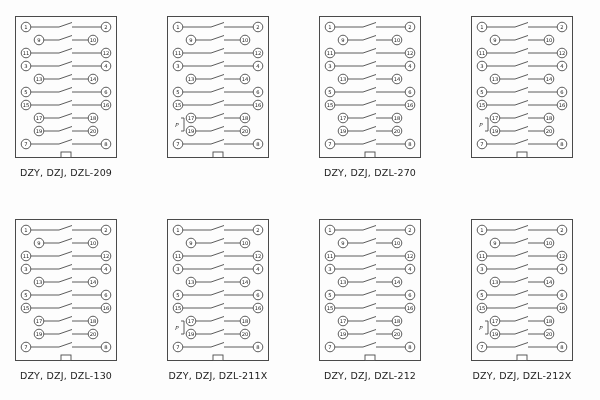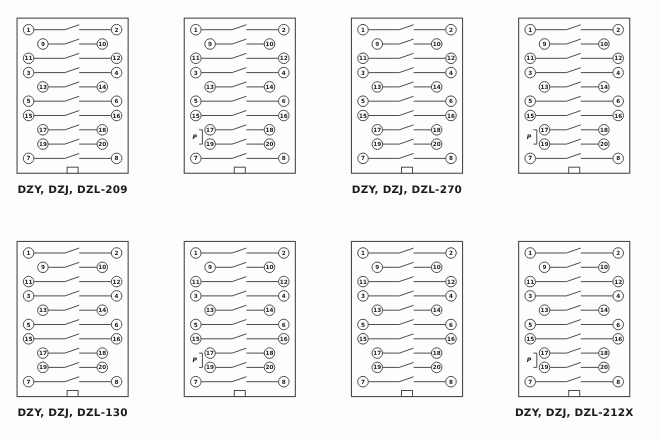--- a/index.html
+++ b/index.html
@@ -21,21 +21,20 @@
     column-gap: 44px;
     row-gap: 20px;
   }
   figure.panel {
     margin: 0;
     padding: 0;
     width: 108px;
     display: flex;
     flex-direction: column;
     align-items: center;
-    font-weight: bold;
   }
   .panel-svg {
     display: block;
     width: 108px;
     height: 148px;
   }
   figcaption.caption {
     margin-top: 5px;
     font-size: 9.5px;
     line-height: 12px;
@@ -516,97 +515,99 @@
         <circle cx="14" cy="130" r="4.8" fill="#ffffff" stroke="#4a4a4a" stroke-width="0.9"></circle>
         <text x="14" y="131.9" text-anchor="middle" font-size="5.2" fill="#1c1c1c" font-family="&quot;DejaVu Sans&quot;, sans-serif">7</text>
         <circle cx="94" cy="130" r="4.8" fill="#ffffff" stroke="#4a4a4a" stroke-width="0.9"></circle>
         <text x="94" y="131.9" text-anchor="middle" font-size="5.2" fill="#1c1c1c" font-family="&quot;DejaVu Sans&quot;, sans-serif">8</text>
         <g>
           <text x="13" y="112.5" text-anchor="middle" font-size="5.6" font-style="italic" fill="#1c1c1c" font-family="&quot;DejaVu Sans&quot;, sans-serif">P</text>
           <polyline points="17,104 20,104 20,117 17,117" fill="none" stroke="#4a4a4a" stroke-width="0.9"></polyline>
         </g>
         <rect x="49" y="138" width="10" height="5.5" fill="#ffffff" stroke="#4a4a4a" stroke-width="0.9"></rect>
       </svg>
-  </figure>
-
-  <figure class="panel">
-    <svg class="panel-svg" viewBox="0 0 108 148">
-        <rect x="3.5" y="2.5" width="101" height="141" fill="none" stroke="#4a4a4a" stroke-width="1"></rect>
-        <line x1="18.8" y1="13" x2="47" y2="13" stroke="#4a4a4a" stroke-width="0.9"></line>
-        <line x1="47" y1="13" x2="60" y2="8.5" stroke="#4a4a4a" stroke-width="0.9"></line>
-        <line x1="60" y1="13" x2="89.2" y2="13" stroke="#4a4a4a" stroke-width="0.9"></line>
-        <circle cx="14" cy="13" r="4.8" fill="#ffffff" stroke="#4a4a4a" stroke-width="0.9"></circle>
-        <text x="14" y="14.9" text-anchor="middle" font-size="5.2" fill="#1c1c1c" font-family="&quot;DejaVu Sans&quot;, sans-serif">1</text>
-        <circle cx="94" cy="13" r="4.8" fill="#ffffff" stroke="#4a4a4a" stroke-width="0.9"></circle>
-        <text x="94" y="14.9" text-anchor="middle" font-size="5.2" fill="#1c1c1c" font-family="&quot;DejaVu Sans&quot;, sans-serif">2</text>
-        <line x1="31.8" y1="26" x2="47" y2="26" stroke="#4a4a4a" stroke-width="0.9"></line>
-        <line x1="47" y1="26" x2="60" y2="21.5" stroke="#4a4a4a" stroke-width="0.9"></line>
-        <line x1="60" y1="26" x2="76.2" y2="26" stroke="#4a4a4a" stroke-width="0.9"></line>
-        <circle cx="27" cy="26" r="4.8" fill="#ffffff" stroke="#4a4a4a" stroke-width="0.9"></circle>
-        <text x="27" y="27.9" text-anchor="middle" font-size="5.2" fill="#1c1c1c" font-family="&quot;DejaVu Sans&quot;, sans-serif">9</text>
-        <circle cx="81" cy="26" r="4.8" fill="#ffffff" stroke="#4a4a4a" stroke-width="0.9"></circle>
-        <text x="81" y="27.9" text-anchor="middle" font-size="5.2" fill="#1c1c1c" font-family="&quot;DejaVu Sans&quot;, sans-serif">10</text>
-        <line x1="18.8" y1="39" x2="47" y2="39" stroke="#4a4a4a" stroke-width="0.9"></line>
-        <line x1="47" y1="39" x2="60" y2="34.5" stroke="#4a4a4a" stroke-width="0.9"></line>
-        <line x1="60" y1="39" x2="89.2" y2="39" stroke="#4a4a4a" stroke-width="0.9"></line>
-        <circle cx="14" cy="39" r="4.8" fill="#ffffff" stroke="#4a4a4a" stroke-width="0.9"></circle>
-        <text x="14" y="40.9" text-anchor="middle" font-size="5.2" fill="#1c1c1c" font-family="&quot;DejaVu Sans&quot;, sans-serif">11</text>
-        <circle cx="94" cy="39" r="4.8" fill="#ffffff" stroke="#4a4a4a" stroke-width="0.9"></circle>
-        <text x="94" y="40.9" text-anchor="middle" font-size="5.2" fill="#1c1c1c" font-family="&quot;DejaVu Sans&quot;, sans-serif">12</text>
-        <line x1="18.8" y1="52" x2="47" y2="52" stroke="#4a4a4a" stroke-width="0.9"></line>
-        <line x1="47" y1="52" x2="60" y2="47.5" stroke="#4a4a4a" stroke-width="0.9"></line>
-        <line x1="60" y1="52" x2="89.2" y2="52" stroke="#4a4a4a" stroke-width="0.9"></line>
-        <circle cx="14" cy="52" r="4.8" fill="#ffffff" stroke="#4a4a4a" stroke-width="0.9"></circle>
-        <text x="14" y="53.9" text-anchor="middle" font-size="5.2" fill="#1c1c1c" font-family="&quot;DejaVu Sans&quot;, sans-serif">3</text>
-        <circle cx="94" cy="52" r="4.8" fill="#ffffff" stroke="#4a4a4a" stroke-width="0.9"></circle>
-        <text x="94" y="53.9" text-anchor="middle" font-size="5.2" fill="#1c1c1c" font-family="&quot;DejaVu Sans&quot;, sans-serif">4</text>
-        <line x1="31.8" y1="65" x2="47" y2="65" stroke="#4a4a4a" stroke-width="0.9"></line>
-        <line x1="47" y1="65" x2="60" y2="60.5" stroke="#4a4a4a" stroke-width="0.9"></line>
-        <line x1="60" y1="65" x2="76.2" y2="65" stroke="#4a4a4a" stroke-width="0.9"></line>
-        <circle cx="27" cy="65" r="4.8" fill="#ffffff" stroke="#4a4a4a" stroke-width="0.9"></circle>
-        <text x="27" y="66.9" text-anchor="middle" font-size="5.2" fill="#1c1c1c" font-family="&quot;DejaVu Sans&quot;, sans-serif">13</text>
-        <circle cx="81" cy="65" r="4.8" fill="#ffffff" stroke="#4a4a4a" stroke-width="0.9"></circle>
-        <text x="81" y="66.9" text-anchor="middle" font-size="5.2" fill="#1c1c1c" font-family="&quot;DejaVu Sans&quot;, sans-serif">14</text>
-        <line x1="18.8" y1="78" x2="47" y2="78" stroke="#4a4a4a" stroke-width="0.9"></line>
-        <line x1="47" y1="78" x2="60" y2="73.5" stroke="#4a4a4a" stroke-width="0.9"></line>
-        <line x1="60" y1="78" x2="89.2" y2="78" stroke="#4a4a4a" stroke-width="0.9"></line>
-        <circle cx="14" cy="78" r="4.8" fill="#ffffff" stroke="#4a4a4a" stroke-width="0.9"></circle>
-        <text x="14" y="79.9" text-anchor="middle" font-size="5.2" fill="#1c1c1c" font-family="&quot;DejaVu Sans&quot;, sans-serif">5</text>
-        <circle cx="94" cy="78" r="4.8" fill="#ffffff" stroke="#4a4a4a" stroke-width="0.9"></circle>
-        <text x="94" y="79.9" text-anchor="middle" font-size="5.2" fill="#1c1c1c" font-family="&quot;DejaVu Sans&quot;, sans-serif">6</text>
-        <line x1="18.8" y1="91" x2="47" y2="91" stroke="#4a4a4a" stroke-width="0.9"></line>
-        <line x1="47" y1="91" x2="60" y2="86.5" stroke="#4a4a4a" stroke-width="0.9"></line>
-        <line x1="60" y1="91" x2="89.2" y2="91" stroke="#4a4a4a" stroke-width="0.9"></line>
-        <circle cx="14" cy="91" r="4.8" fill="#ffffff" stroke="#4a4a4a" stroke-width="0.9"></circle>
-        <text x="14" y="92.9" text-anchor="middle" font-size="5.2" fill="#1c1c1c" font-family="&quot;DejaVu Sans&quot;, sans-serif">15</text>
-        <circle cx="94" cy="91" r="4.8" fill="#ffffff" stroke="#4a4a4a" stroke-width="0.9"></circle>
-        <text x="94" y="92.9" text-anchor="middle" font-size="5.2" fill="#1c1c1c" font-family="&quot;DejaVu Sans&quot;, sans-serif">16</text>
-        <line x1="31.8" y1="104" x2="47" y2="104" stroke="#4a4a4a" stroke-width="0.9"></line>
-        <line x1="47" y1="104" x2="60" y2="99.5" stroke="#4a4a4a" stroke-width="0.9"></line>
-        <line x1="60" y1="104" x2="76.2" y2="104" stroke="#4a4a4a" stroke-width="0.9"></line>
-        <circle cx="27" cy="104" r="4.8" fill="#ffffff" stroke="#4a4a4a" stroke-width="0.9"></circle>
-        <text x="27" y="105.9" text-anchor="middle" font-size="5.2" fill="#1c1c1c" font-family="&quot;DejaVu Sans&quot;, sans-serif">17</text>
-        <circle cx="81" cy="104" r="4.8" fill="#ffffff" stroke="#4a4a4a" stroke-width="0.9"></circle>
-        <text x="81" y="105.9" text-anchor="middle" font-size="5.2" fill="#1c1c1c" font-family="&quot;DejaVu Sans&quot;, sans-serif">18</text>
-        <line x1="31.8" y1="117" x2="47" y2="117" stroke="#4a4a4a" stroke-width="0.9"></line>
-        <line x1="47" y1="117" x2="60" y2="112.5" stroke="#4a4a4a" stroke-width="0.9"></line>
-        <line x1="60" y1="117" x2="76.2" y2="117" stroke="#4a4a4a" stroke-width="0.9"></line>
-        <circle cx="27" cy="117" r="4.8" fill="#ffffff" stroke="#4a4a4a" stroke-width="0.9"></circle>
-        <text x="27" y="118.9" text-anchor="middle" font-size="5.2" fill="#1c1c1c" font-family="&quot;DejaVu Sans&quot;, sans-serif">19</text>
-        <circle cx="81" cy="117" r="4.8" fill="#ffffff" stroke="#4a4a4a" stroke-width="0.9"></circle>
-        <text x="81" y="118.9" text-anchor="middle" font-size="5.2" fill="#1c1c1c" font-family="&quot;DejaVu Sans&quot;, sans-serif">20</text>
-        <line x1="18.8" y1="130" x2="47" y2="130" stroke="#4a4a4a" stroke-width="0.9"></line>
-        <line x1="47" y1="130" x2="60" y2="125.5" stroke="#4a4a4a" stroke-width="0.9"></line>
-        <line x1="60" y1="130" x2="89.2" y2="130" stroke="#4a4a4a" stroke-width="0.9"></line>
-        <circle cx="14" cy="130" r="4.8" fill="#ffffff" stroke="#4a4a4a" stroke-width="0.9"></circle>
-        <text x="14" y="131.9" text-anchor="middle" font-size="5.2" fill="#1c1c1c" font-family="&quot;DejaVu Sans&quot;, sans-serif">7</text>
-        <circle cx="94" cy="130" r="4.8" fill="#ffffff" stroke="#4a4a4a" stroke-width="0.9"></circle>
-        <text x="94" y="131.9" text-anchor="middle" font-size="5.2" fill="#1c1c1c" font-family="&quot;DejaVu Sans&quot;, sans-serif">8</text>
-        <rect x="49" y="138" width="10" height="5.5" fill="#ffffff" stroke="#4a4a4a" stroke-width="0.9"></rect>
-      </svg>
+    <figcaption class="caption">DZY, DZJ, DZL-211X</figcaption>
+  </figure>
+
+  <figure class="panel">
+    <svg class="panel-svg" viewBox="0 0 108 148">
+        <rect x="3.5" y="2.5" width="101" height="141" fill="none" stroke="#4a4a4a" stroke-width="1"></rect>
+        <line x1="18.8" y1="13" x2="47" y2="13" stroke="#4a4a4a" stroke-width="0.9"></line>
+        <line x1="47" y1="13" x2="60" y2="8.5" stroke="#4a4a4a" stroke-width="0.9"></line>
+        <line x1="60" y1="13" x2="89.2" y2="13" stroke="#4a4a4a" stroke-width="0.9"></line>
+        <circle cx="14" cy="13" r="4.8" fill="#ffffff" stroke="#4a4a4a" stroke-width="0.9"></circle>
+        <text x="14" y="14.9" text-anchor="middle" font-size="5.2" fill="#1c1c1c" font-family="&quot;DejaVu Sans&quot;, sans-serif">1</text>
+        <circle cx="94" cy="13" r="4.8" fill="#ffffff" stroke="#4a4a4a" stroke-width="0.9"></circle>
+        <text x="94" y="14.9" text-anchor="middle" font-size="5.2" fill="#1c1c1c" font-family="&quot;DejaVu Sans&quot;, sans-serif">2</text>
+        <line x1="31.8" y1="26" x2="47" y2="26" stroke="#4a4a4a" stroke-width="0.9"></line>
+        <line x1="47" y1="26" x2="60" y2="21.5" stroke="#4a4a4a" stroke-width="0.9"></line>
+        <line x1="60" y1="26" x2="76.2" y2="26" stroke="#4a4a4a" stroke-width="0.9"></line>
+        <circle cx="27" cy="26" r="4.8" fill="#ffffff" stroke="#4a4a4a" stroke-width="0.9"></circle>
+        <text x="27" y="27.9" text-anchor="middle" font-size="5.2" fill="#1c1c1c" font-family="&quot;DejaVu Sans&quot;, sans-serif">9</text>
+        <circle cx="81" cy="26" r="4.8" fill="#ffffff" stroke="#4a4a4a" stroke-width="0.9"></circle>
+        <text x="81" y="27.9" text-anchor="middle" font-size="5.2" fill="#1c1c1c" font-family="&quot;DejaVu Sans&quot;, sans-serif">10</text>
+        <line x1="18.8" y1="39" x2="47" y2="39" stroke="#4a4a4a" stroke-width="0.9"></line>
+        <line x1="47" y1="39" x2="60" y2="34.5" stroke="#4a4a4a" stroke-width="0.9"></line>
+        <line x1="60" y1="39" x2="89.2" y2="39" stroke="#4a4a4a" stroke-width="0.9"></line>
+        <circle cx="14" cy="39" r="4.8" fill="#ffffff" stroke="#4a4a4a" stroke-width="0.9"></circle>
+        <text x="14" y="40.9" text-anchor="middle" font-size="5.2" fill="#1c1c1c" font-family="&quot;DejaVu Sans&quot;, sans-serif">11</text>
+        <circle cx="94" cy="39" r="4.8" fill="#ffffff" stroke="#4a4a4a" stroke-width="0.9"></circle>
+        <text x="94" y="40.9" text-anchor="middle" font-size="5.2" fill="#1c1c1c" font-family="&quot;DejaVu Sans&quot;, sans-serif">12</text>
+        <line x1="18.8" y1="52" x2="47" y2="52" stroke="#4a4a4a" stroke-width="0.9"></line>
+        <line x1="47" y1="52" x2="60" y2="47.5" stroke="#4a4a4a" stroke-width="0.9"></line>
+        <line x1="60" y1="52" x2="89.2" y2="52" stroke="#4a4a4a" stroke-width="0.9"></line>
+        <circle cx="14" cy="52" r="4.8" fill="#ffffff" stroke="#4a4a4a" stroke-width="0.9"></circle>
+        <text x="14" y="53.9" text-anchor="middle" font-size="5.2" fill="#1c1c1c" font-family="&quot;DejaVu Sans&quot;, sans-serif">3</text>
+        <circle cx="94" cy="52" r="4.8" fill="#ffffff" stroke="#4a4a4a" stroke-width="0.9"></circle>
+        <text x="94" y="53.9" text-anchor="middle" font-size="5.2" fill="#1c1c1c" font-family="&quot;DejaVu Sans&quot;, sans-serif">4</text>
+        <line x1="31.8" y1="65" x2="47" y2="65" stroke="#4a4a4a" stroke-width="0.9"></line>
+        <line x1="47" y1="65" x2="60" y2="60.5" stroke="#4a4a4a" stroke-width="0.9"></line>
+        <line x1="60" y1="65" x2="76.2" y2="65" stroke="#4a4a4a" stroke-width="0.9"></line>
+        <circle cx="27" cy="65" r="4.8" fill="#ffffff" stroke="#4a4a4a" stroke-width="0.9"></circle>
+        <text x="27" y="66.9" text-anchor="middle" font-size="5.2" fill="#1c1c1c" font-family="&quot;DejaVu Sans&quot;, sans-serif">13</text>
+        <circle cx="81" cy="65" r="4.8" fill="#ffffff" stroke="#4a4a4a" stroke-width="0.9"></circle>
+        <text x="81" y="66.9" text-anchor="middle" font-size="5.2" fill="#1c1c1c" font-family="&quot;DejaVu Sans&quot;, sans-serif">14</text>
+        <line x1="18.8" y1="78" x2="47" y2="78" stroke="#4a4a4a" stroke-width="0.9"></line>
+        <line x1="47" y1="78" x2="60" y2="73.5" stroke="#4a4a4a" stroke-width="0.9"></line>
+        <line x1="60" y1="78" x2="89.2" y2="78" stroke="#4a4a4a" stroke-width="0.9"></line>
+        <circle cx="14" cy="78" r="4.8" fill="#ffffff" stroke="#4a4a4a" stroke-width="0.9"></circle>
+        <text x="14" y="79.9" text-anchor="middle" font-size="5.2" fill="#1c1c1c" font-family="&quot;DejaVu Sans&quot;, sans-serif">5</text>
+        <circle cx="94" cy="78" r="4.8" fill="#ffffff" stroke="#4a4a4a" stroke-width="0.9"></circle>
+        <text x="94" y="79.9" text-anchor="middle" font-size="5.2" fill="#1c1c1c" font-family="&quot;DejaVu Sans&quot;, sans-serif">6</text>
+        <line x1="18.8" y1="91" x2="47" y2="91" stroke="#4a4a4a" stroke-width="0.9"></line>
+        <line x1="47" y1="91" x2="60" y2="86.5" stroke="#4a4a4a" stroke-width="0.9"></line>
+        <line x1="60" y1="91" x2="89.2" y2="91" stroke="#4a4a4a" stroke-width="0.9"></line>
+        <circle cx="14" cy="91" r="4.8" fill="#ffffff" stroke="#4a4a4a" stroke-width="0.9"></circle>
+        <text x="14" y="92.9" text-anchor="middle" font-size="5.2" fill="#1c1c1c" font-family="&quot;DejaVu Sans&quot;, sans-serif">15</text>
+        <circle cx="94" cy="91" r="4.8" fill="#ffffff" stroke="#4a4a4a" stroke-width="0.9"></circle>
+        <text x="94" y="92.9" text-anchor="middle" font-size="5.2" fill="#1c1c1c" font-family="&quot;DejaVu Sans&quot;, sans-serif">16</text>
+        <line x1="31.8" y1="104" x2="47" y2="104" stroke="#4a4a4a" stroke-width="0.9"></line>
+        <line x1="47" y1="104" x2="60" y2="99.5" stroke="#4a4a4a" stroke-width="0.9"></line>
+        <line x1="60" y1="104" x2="76.2" y2="104" stroke="#4a4a4a" stroke-width="0.9"></line>
+        <circle cx="27" cy="104" r="4.8" fill="#ffffff" stroke="#4a4a4a" stroke-width="0.9"></circle>
+        <text x="27" y="105.9" text-anchor="middle" font-size="5.2" fill="#1c1c1c" font-family="&quot;DejaVu Sans&quot;, sans-serif">17</text>
+        <circle cx="81" cy="104" r="4.8" fill="#ffffff" stroke="#4a4a4a" stroke-width="0.9"></circle>
+        <text x="81" y="105.9" text-anchor="middle" font-size="5.2" fill="#1c1c1c" font-family="&quot;DejaVu Sans&quot;, sans-serif">18</text>
+        <line x1="31.8" y1="117" x2="47" y2="117" stroke="#4a4a4a" stroke-width="0.9"></line>
+        <line x1="47" y1="117" x2="60" y2="112.5" stroke="#4a4a4a" stroke-width="0.9"></line>
+        <line x1="60" y1="117" x2="76.2" y2="117" stroke="#4a4a4a" stroke-width="0.9"></line>
+        <circle cx="27" cy="117" r="4.8" fill="#ffffff" stroke="#4a4a4a" stroke-width="0.9"></circle>
+        <text x="27" y="118.9" text-anchor="middle" font-size="5.2" fill="#1c1c1c" font-family="&quot;DejaVu Sans&quot;, sans-serif">19</text>
+        <circle cx="81" cy="117" r="4.8" fill="#ffffff" stroke="#4a4a4a" stroke-width="0.9"></circle>
+        <text x="81" y="118.9" text-anchor="middle" font-size="5.2" fill="#1c1c1c" font-family="&quot;DejaVu Sans&quot;, sans-serif">20</text>
+        <line x1="18.8" y1="130" x2="47" y2="130" stroke="#4a4a4a" stroke-width="0.9"></line>
+        <line x1="47" y1="130" x2="60" y2="125.5" stroke="#4a4a4a" stroke-width="0.9"></line>
+        <line x1="60" y1="130" x2="89.2" y2="130" stroke="#4a4a4a" stroke-width="0.9"></line>
+        <circle cx="14" cy="130" r="4.8" fill="#ffffff" stroke="#4a4a4a" stroke-width="0.9"></circle>
+        <text x="14" y="131.9" text-anchor="middle" font-size="5.2" fill="#1c1c1c" font-family="&quot;DejaVu Sans&quot;, sans-serif">7</text>
+        <circle cx="94" cy="130" r="4.8" fill="#ffffff" stroke="#4a4a4a" stroke-width="0.9"></circle>
+        <text x="94" y="131.9" text-anchor="middle" font-size="5.2" fill="#1c1c1c" font-family="&quot;DejaVu Sans&quot;, sans-serif">8</text>
+        <rect x="49" y="138" width="10" height="5.5" fill="#ffffff" stroke="#4a4a4a" stroke-width="0.9"></rect>
+      </svg>
+    <figcaption class="caption">DZY, DZJ, DZL-212</figcaption>
   </figure>
 
   <figure class="panel">
     <svg class="panel-svg" viewBox="0 0 108 148">
         <rect x="3.5" y="2.5" width="101" height="141" fill="none" stroke="#4a4a4a" stroke-width="1"></rect>
         <line x1="18.8" y1="13" x2="47" y2="13" stroke="#4a4a4a" stroke-width="0.9"></line>
         <line x1="47" y1="13" x2="60" y2="8.5" stroke="#4a4a4a" stroke-width="0.9"></line>
         <line x1="60" y1="13" x2="89.2" y2="13" stroke="#4a4a4a" stroke-width="0.9"></line>
         <circle cx="14" cy="13" r="4.8" fill="#ffffff" stroke="#4a4a4a" stroke-width="0.9"></circle>
         <text x="14" y="14.9" text-anchor="middle" font-size="5.2" fill="#1c1c1c" font-family="&quot;DejaVu Sans&quot;, sans-serif">1</text>

